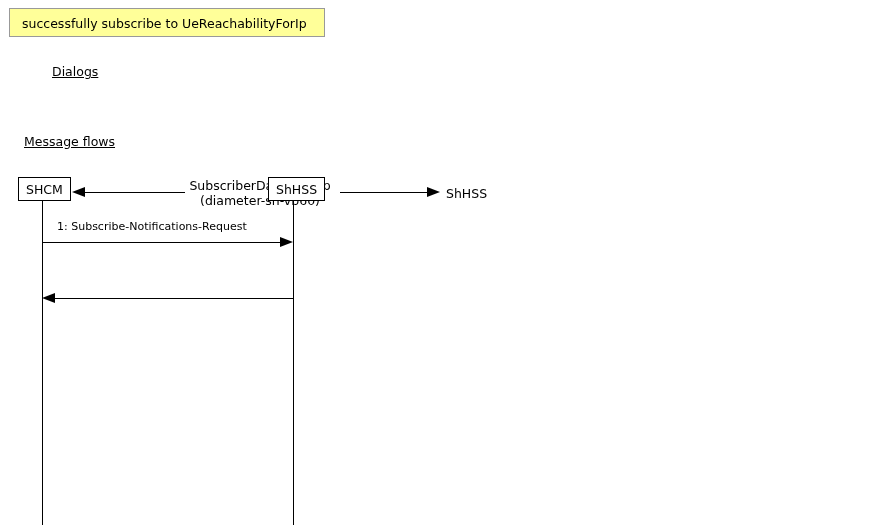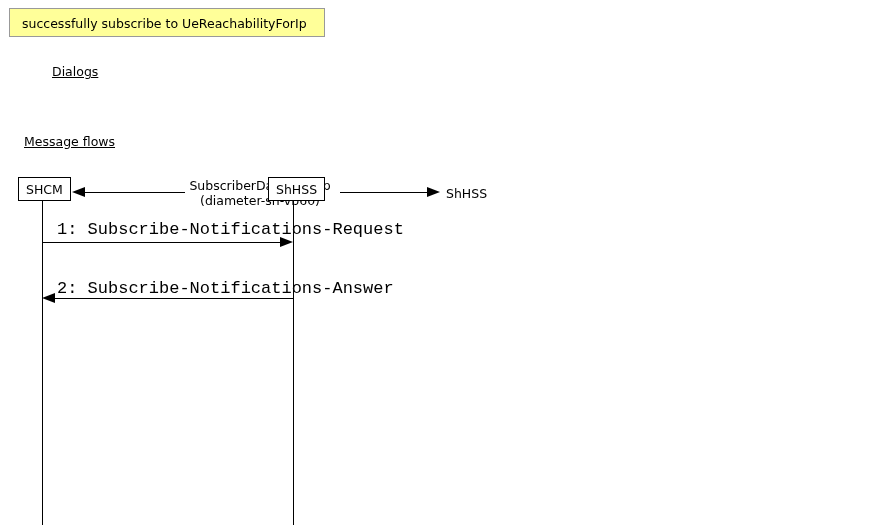--- a/index.html
+++ b/index.html
@@ -141,23 +141,22 @@
     background: #000000;
     top: 201px;
     height: 324px;
   }
   #lifeline-line-shcm  { left: 42px; }
   #lifeline-line-shhss { left: 293px; }
 
   
   .message-label {
     position: absolute;
-    font-size: 17px;
-    white-space: nowrap;
-    font-family: Liberation Mono, monospace;
+    font-size: 11px;
+    white-space: nowrap;
   }
   .message-line {
     position: absolute;
     height: 1px;
     background: #000000;
   }
   .arrowhead-right {
     position: absolute;
     width: 0; height: 0;
     border-top: 5.5px solid transparent;
@@ -213,17 +212,16 @@
   <div id="lifeline-box-shcm" class="lifeline-box">SHCM</div>
   <div id="lifeline-line-shcm" class="lifeline-line"></div>
 
   <div id="lifeline-box-shhss" class="lifeline-box">ShHSS</div>
   <div id="lifeline-line-shhss" class="lifeline-line"></div>
 
   <span id="msg1-label" class="message-label">1: Subscribe-Notifications-Request</span>
   <div id="msg1-line" class="message-line"></div>
   <div id="msg1-head" class="arrowhead-right"></div>
 
-  <span id="msg2-label" class="message-label">2: Subscribe-Notifications-Answer</span>
   <div id="msg2-line" class="message-line"></div>
   <div id="msg2-head" class="arrowhead-left"></div>
 
 </div>
 
 </body></html>

